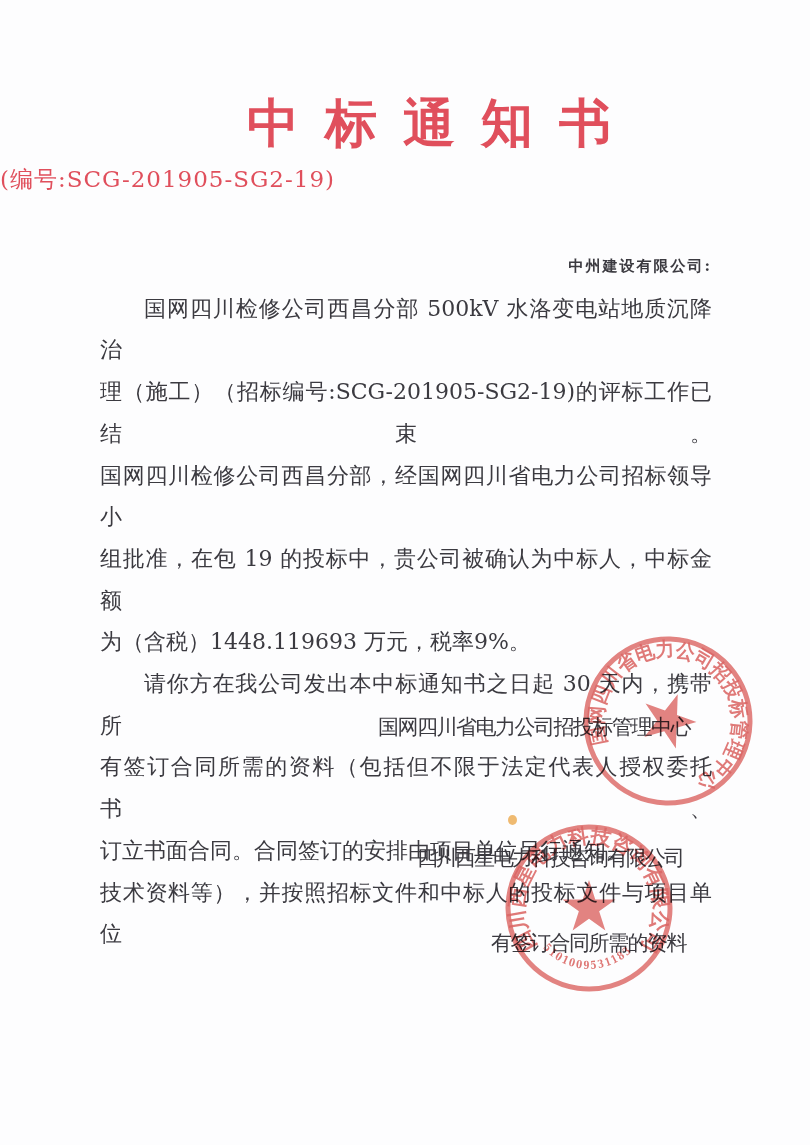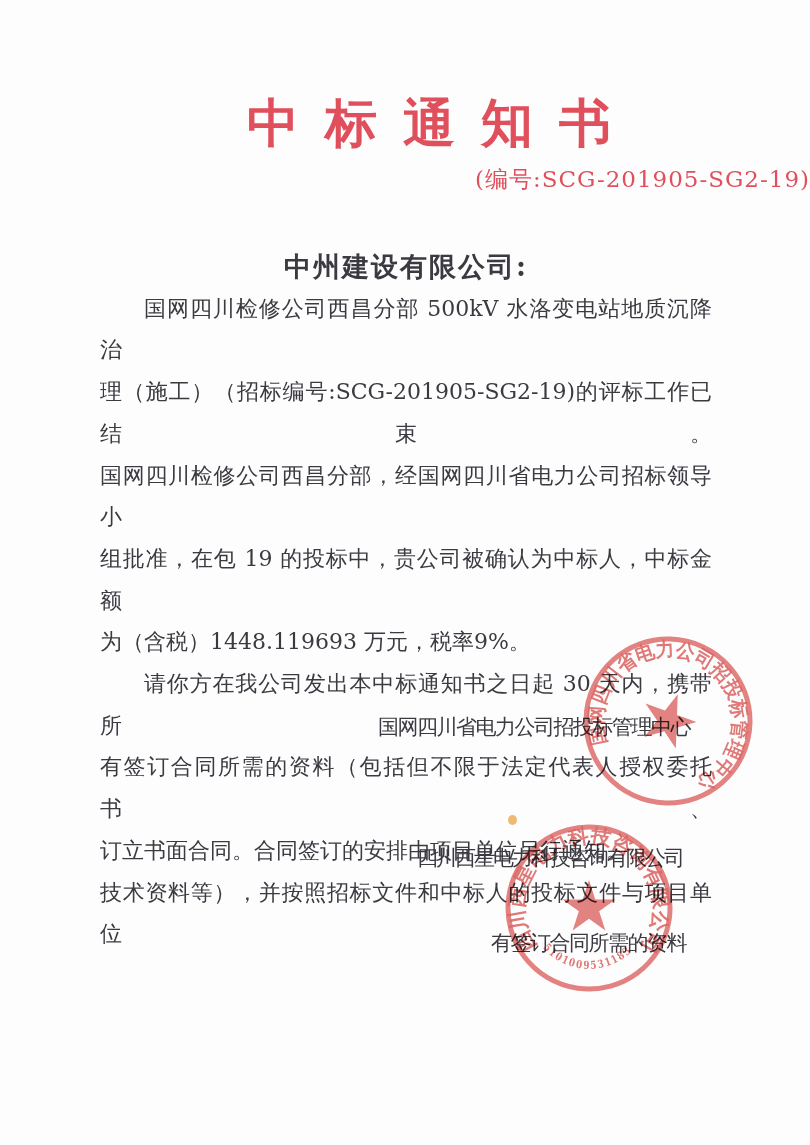--- a/index.html
+++ b/index.html
@@ -15,31 +15,31 @@
   }
   .page{position:absolute;inset:0;background:#fdfdfe;}
   .title{
     position:absolute;top:94px;left:0;width:100%;
     margin:0;text-align:center;
     font-size:52px;line-height:58px;font-weight:bold;
     color:var(--red);letter-spacing:26px;text-indent:26px;padding-left:24px;
   }
   .doc-number{
     position:absolute;top:164px;left:0;width:100%;
-    text-align:right;font-size:23px;line-height:30px;
+    text-align:left;font-size:23px;line-height:30px;
     color:var(--red);letter-spacing:1px;
   }
   .body-block{
     position:absolute;left:100px;top:246px;width:612px;
     font-size:22px;line-height:41.7px;color:var(--ink);
   }
   .line{text-align:justify;}
   .line.fill{text-align-last:justify;}
   .line.indent{text-indent:44px;}
-  .line.addressee{font-weight:bold;font-size:27px;letter-spacing:2px;text-align:center;}
+  .line.addressee{font-weight:bold;font-size:15px;letter-spacing:2px;text-align:right;}
   .sig{position:absolute;color:var(--ink);white-space:nowrap;z-index:2;}
   .sig1{left:378px;top:713px;font-size:21px;letter-spacing:-1.5px;}
   .sig2{left:417px;top:844px;font-size:21px;letter-spacing:-2px;}
   .date{left:491px;top:929px;font-size:21px;letter-spacing:-1.5px;}
   .stamp{position:absolute;mix-blend-mode:multiply;opacity:.92;z-index:3;}
   .stamp1{left:580px;top:633px;transform:rotate(-20deg);}
   .stamp2{left:501px;top:820px;transform:rotate(-37deg);}
   .seal-ring{fill:none;stroke:var(--stamp);stroke-width:5;opacity:.82;}
   .seal-text{fill:var(--stamp);font-weight:bold;opacity:.88;}
   .seal-serial{fill:var(--stamp);font-weight:bold;opacity:.9;letter-spacing:2px;}

